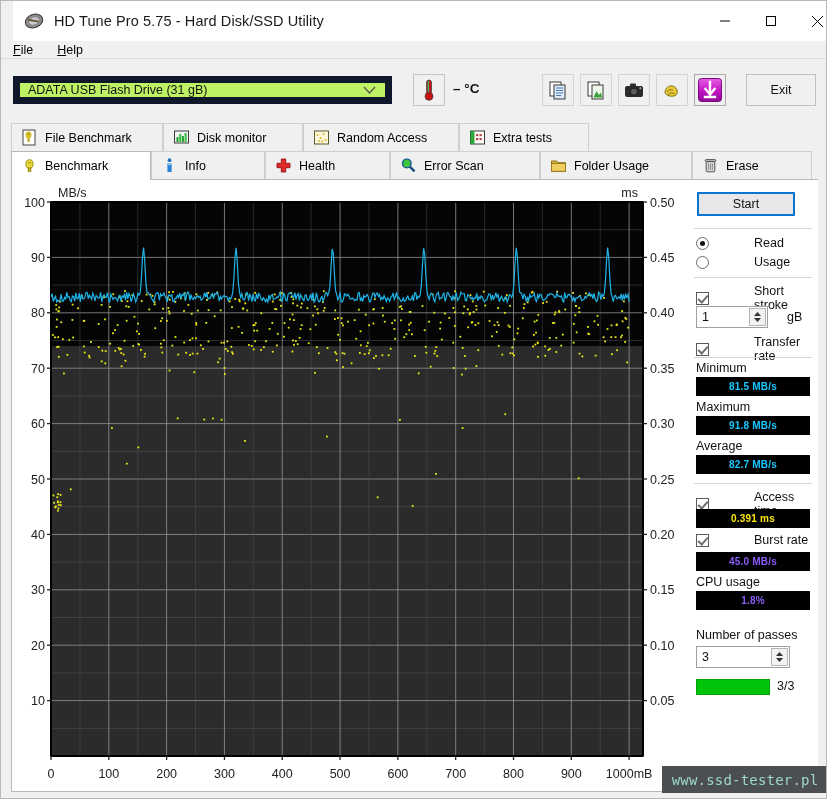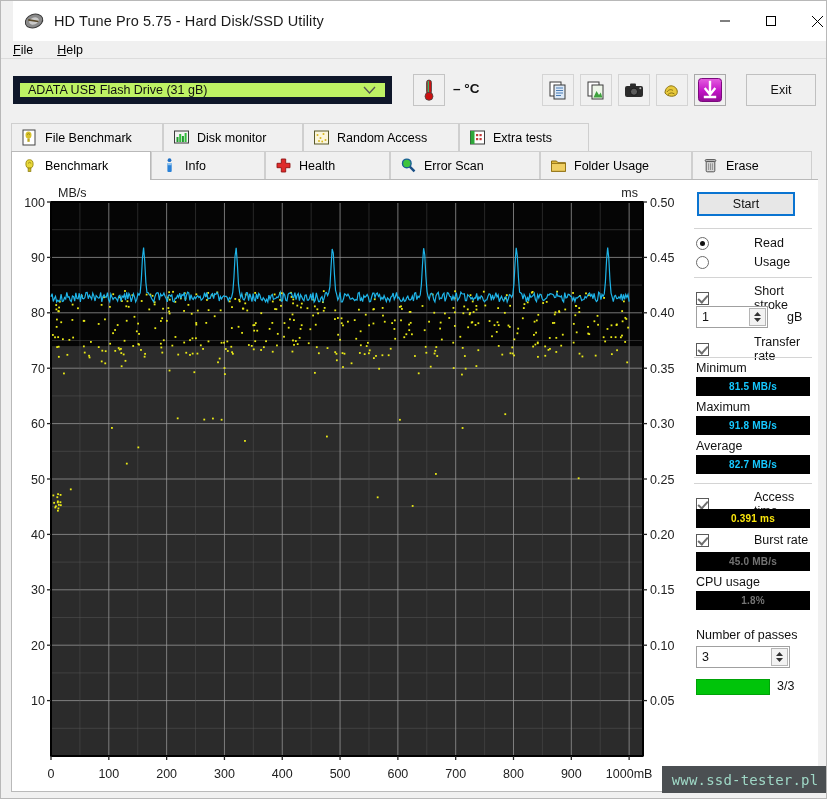--- a/index.html
+++ b/index.html
@@ -160,21 +160,21 @@
   }
   .spin-arrows div { line-height: 0; }
   .lbl { position: absolute; left: 11px; font-size: 12.5px; color: #111; }
   .readout {
     position: absolute; left: 11px; width: 114px; height: 19px;
     background: #000; display: flex; align-items: center; justify-content: center;
     font-size: 10px; font-weight: bold; letter-spacing: .2px;
   }
   .readout.cyan { color: #16c8ff; }
   .readout.yellow { color: #fbe70d; }
-  .readout.white { color: #737373; }
+  .readout.white { color: #8b5cf6; }
   #progress-bar {
     position: absolute; left: 11px; width: 74px; height: 16px;
     background: #00c40a; border: 1px solid #00a208;
   }
   #progress-text {
     position: absolute; left: 92px; font-size: 12.5px; color: #111;
   }
   #unit-gb { position: absolute; left: 102px; font-size: 12.5px; color: #111; }
 
   

